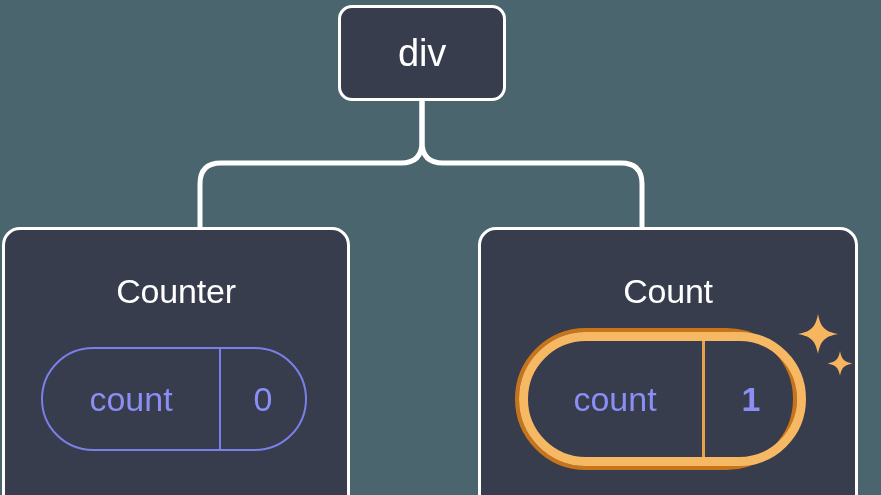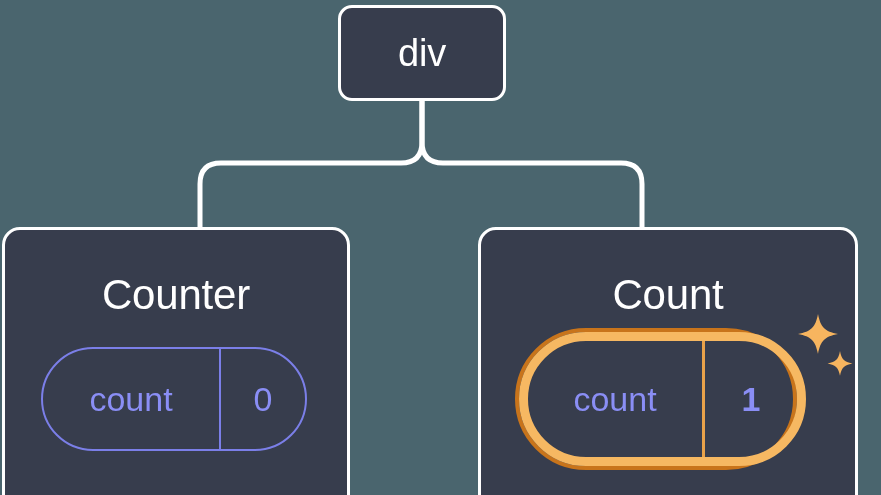--- a/index.html
+++ b/index.html
@@ -54,21 +54,21 @@
     top: 227px;
     height: 290px;
     padding-top: 44px;
     border-radius: 18px;
   }
   .node-left  { left: 2px;   width: 348px; }
   .node-right { left: 478px; width: 380px; }
 
   .node-title {
     color: #ffffff;
-    font-size: 42px;
+    font-size: 34px;
     font-weight: 400;
     letter-spacing: -0.2px;
     line-height: 1;
     white-space: nowrap;
   }
   .node-title-root { font-size: 38px; }
 
   
   .pill-wrap {
     position: absolute;

